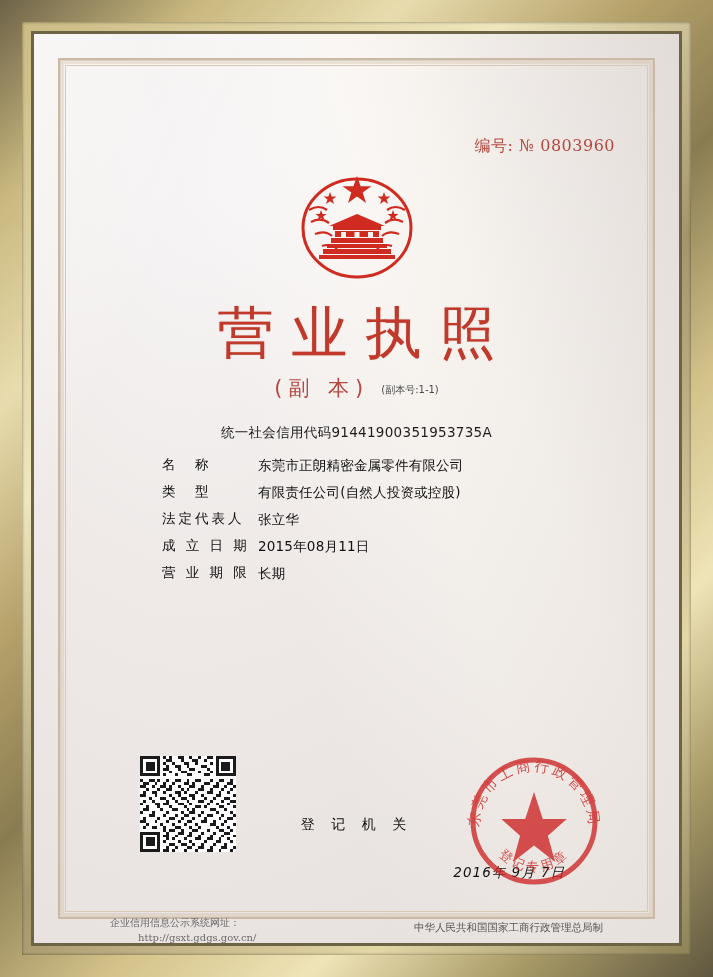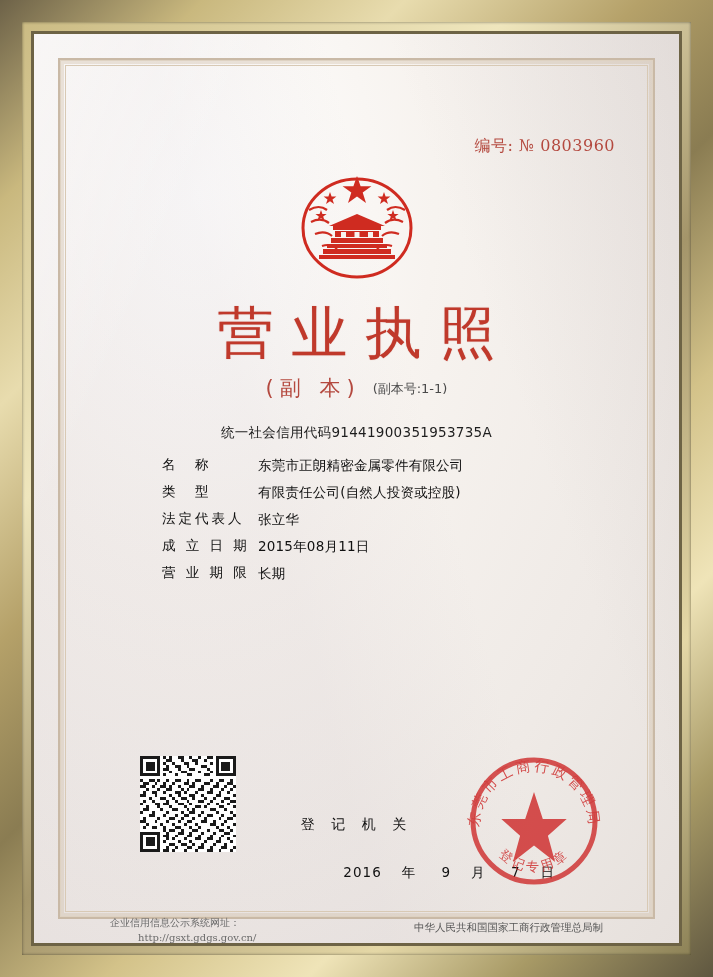--- a/index.html
+++ b/index.html
@@ -70,21 +70,21 @@
     font-size:56px;letter-spacing:18px;font-weight:normal;color:#c0392b;
     text-indent:18px;
     font-family:"DejaVu Sans","Liberation Sans",sans-serif;
     text-shadow:0 0 1px rgba(160,40,30,.4);
   }
   .subtitle-row{
     position:absolute;left:0;right:0;top:300px;text-align:center;
     color:#b4493f;font-size:21px;letter-spacing:6px;
   }
   .subtitle-row .copyno{
-    font-size:13px;letter-spacing:0;color:#4a4a4a;margin-left:12px;
+    font-size:10px;letter-spacing:0;color:#4a4a4a;margin-left:12px;
     vertical-align:2px;
   }
   .credit-code{
     position:absolute;left:0;right:0;top:350px;text-align:center;
     font-size:13.5px;color:#1d1d1d;letter-spacing:.3px;
   }
   
   .fields{
     position:absolute;left:82px;top:382px;right:10px;
   }
@@ -106,21 +106,21 @@
   }
   
   .registrar{
     position:absolute;left:0;right:0;top:742px;text-align:center;
     font-size:14px;letter-spacing:6px;color:#111;
   }
   .date-line{
     position:absolute;right:68px;top:790px;
     font-size:13.5px;color:#111;letter-spacing:1px;
   }
-  .date-line span{margin:0 10px;}
+  .date-line span{margin:0 0;font-style:italic;}
   
   .seal{
     position:absolute;right:24px;top:672px;width:150px;height:150px;
     opacity:.85;
   }
   
   .footer{
     position:absolute;left:30px;right:30px;bottom:-4px;
     font-size:10px;color:#6a6a6a;
     font-family:"DejaVu Serif","Liberation Serif",serif;

